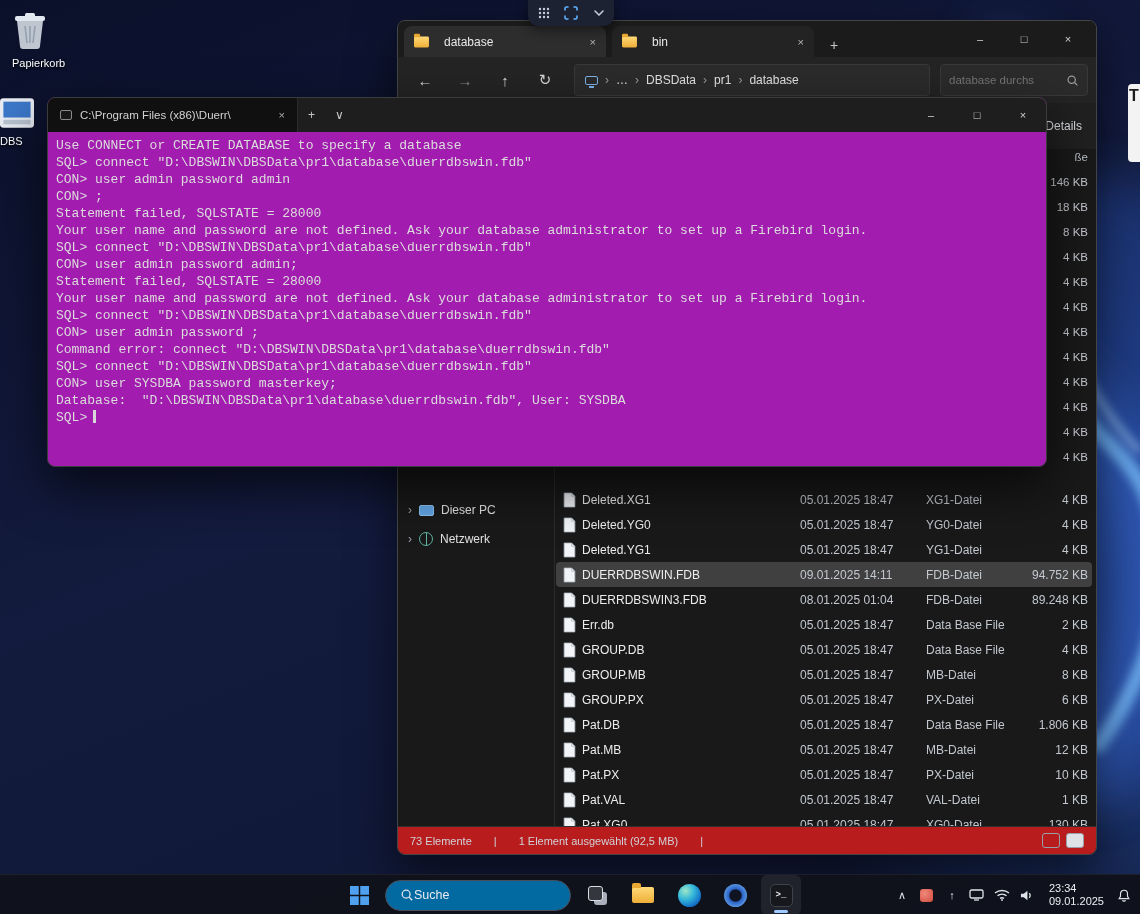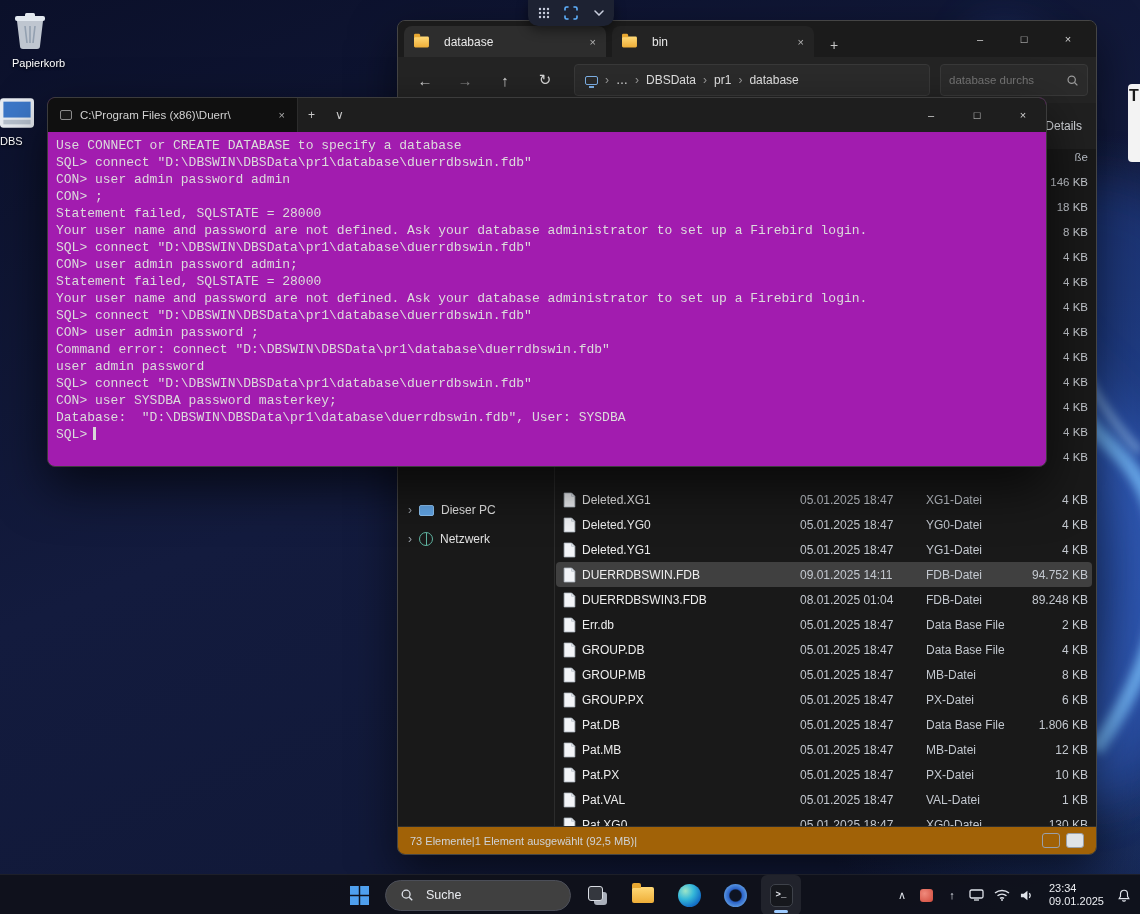--- a/index.html
+++ b/index.html
@@ -70,22 +70,22 @@
   .side-item { position:absolute; left:6px; width:146px; height:26px; display:flex;
     align-items:center; gap:7px; font-size:12px; color:#e2e2e2; border-radius:4px; padding:0 4px; }
   .side-chev { color:#9aa0a8; font-size:12px; }
   .file-rows { position:absolute; left:158px; top:321px; width:536px;margin-top:17px; }
   .file-row { display:grid; grid-template-columns:26px 218px 126px 100px 62px; align-items:center;
     height:25px; border-radius:4px; font-size:12px; color:#c3c8cf; }
   .file-row.selected { background:#404040; }
   .file-row .f-name { color:#ededed; overflow:hidden; white-space:nowrap; }
   .file-row .f-size { text-align:right; }
   .file-icn { display:flex; align-items:center; justify-content:center; }
-  .x-statusbar { position:absolute; left:0; bottom:0; right:0; height:28px; background:#a16207;
-    border-top:1px solid #2e2e2e; display:flex; align-items:center; gap:0; padding:0 12px;
+  .x-statusbar { position:absolute; left:0; bottom:0; right:0; height:28px; background:#b91c1c;
+    border-top:1px solid #2e2e2e; display:flex; align-items:center; gap:22px; padding:0 12px;
     font-size:11px; color:#cfd3d8; }
   .view-toggles { margin-left:auto; display:flex; gap:6px; }
   .vt { width:18px; height:15px; border:1px solid #9aa0aa; border-radius:3px; }
   .vt.on { background:#dfe3e8; }
 
   
   .terminal { position:absolute; left:47px; top:97px; width:1000px; height:370px; z-index:30;
     background:#a21caf; border:1px solid #3c3c3c; border-radius:8px;
     box-shadow:0 20px 50px rgba(0,0,0,.65); overflow:hidden; }
   .t-titlebar { height:34px; background:#1e1e1e; display:flex; align-items:center; }
@@ -105,22 +105,22 @@
 
   
   .taskbar { position:absolute; left:0; right:0; bottom:0; height:40px; z-index:50;
     background:rgba(16,18,27,.97); border-top:1px solid rgba(255,255,255,.06); }
   .tb-center { position:absolute; left:50%; top:0; transform:translateX(-50%); height:40px;
     display:flex; align-items:center; gap:6px; }
   .tb-slot { width:40px; height:40px; display:flex; align-items:center; justify-content:center; position:relative; }
   .tb-slot.active { background:rgba(255,255,255,.08); border-radius:6px; }
   .tb-slot.active::after { content:""; position:absolute; bottom:2px; left:50%; transform:translateX(-50%);
     width:14px; height:3px; border-radius:2px; background:#9ecbff; }
-  .search-pill { display:flex; align-items:center; gap:12px; height:31px; padding:0 14px; width:186px;
-    background:#404040; border:1px solid #4b4e58; border-radius:16px; color:#e8eaee; font-size:12.5px; }
+  .search-pill { display:flex; align-items:center; gap:0; height:31px; padding:0 14px; width:186px;
+    background:#0369a1; border:1px solid #4b4e58; border-radius:16px; color:#e8eaee; font-size:12.5px; }
   .folder-glyph { width:22px; height:16px; background:linear-gradient(#ffd977,#eeae38); border-radius:2px; position:relative; }
   .folder-glyph::before { content:""; position:absolute; top:-4px; left:0; width:9px; height:5px;
     background:#e8a832; border-radius:2px 2px 0 0; }
   .folder-sm { transform:scale(0.68); transform-origin:left center; }
   .tv-icon { position:relative; width:19px; height:19px; }
   .tv-icon::before { content:""; position:absolute; right:0; bottom:0; width:13px; height:13px; border-radius:3px; background:#aab0bb; }
   .tv-icon::after { content:""; position:absolute; left:0; top:0; width:13px; height:13px; border-radius:3px;
     background:#34373e; border:1.5px solid #d9dde4; }
   .edge-ball { width:23px; height:23px; border-radius:50%;
     background:radial-gradient(circle at 32% 30%, #9ee6c8 0%, #35b8d9 38%, #1472c8 72%, #0a4f9e 100%); }
@@ -494,21 +494,20 @@
         <div class="term-line"><span>CON&gt; ;</span></div>
         <div class="term-line"><span>Statement failed, SQLSTATE = 28000</span></div>
         <div class="term-line"><span>Your user name and password are not defined. Ask your database administrator to set up a Firebird login.</span></div>
         <div class="term-line"><span>SQL&gt; connect "D:\DBSWIN\DBSData\pr1\database\duerrdbswin.fdb"</span></div>
         <div class="term-line"><span>CON&gt; user admin password admin;</span></div>
         <div class="term-line"><span>Statement failed, SQLSTATE = 28000</span></div>
         <div class="term-line"><span>Your user name and password are not defined. Ask your database administrator to set up a Firebird login.</span></div>
         <div class="term-line"><span>SQL&gt; connect "D:\DBSWIN\DBSData\pr1\database\duerrdbswin.fdb"</span></div>
         <div class="term-line"><span>CON&gt; user admin password ;</span></div>
         <div class="term-line"><span>Command error: connect "D:\DBSWIN\DBSData\pr1\database\duerrdbswin.fdb"</span></div>
-        <div class="term-line"><span>user admin password</span></div>
         <div class="term-line"><span>SQL&gt; connect "D:\DBSWIN\DBSData\pr1\database\duerrdbswin.fdb"</span></div>
         <div class="term-line"><span>CON&gt; user SYSDBA password masterkey;</span></div>
         <div class="term-line"><span>Database:  "D:\DBSWIN\DBSData\pr1\database\duerrdbswin.fdb", User: SYSDBA</span></div>
       </div>
     <div class="term-line"><span>SQL&gt;</span><span class="cursor"></span></div>
   </div>
 </div>
 
 <div class="taskbar">
   <div class="tb-center">

